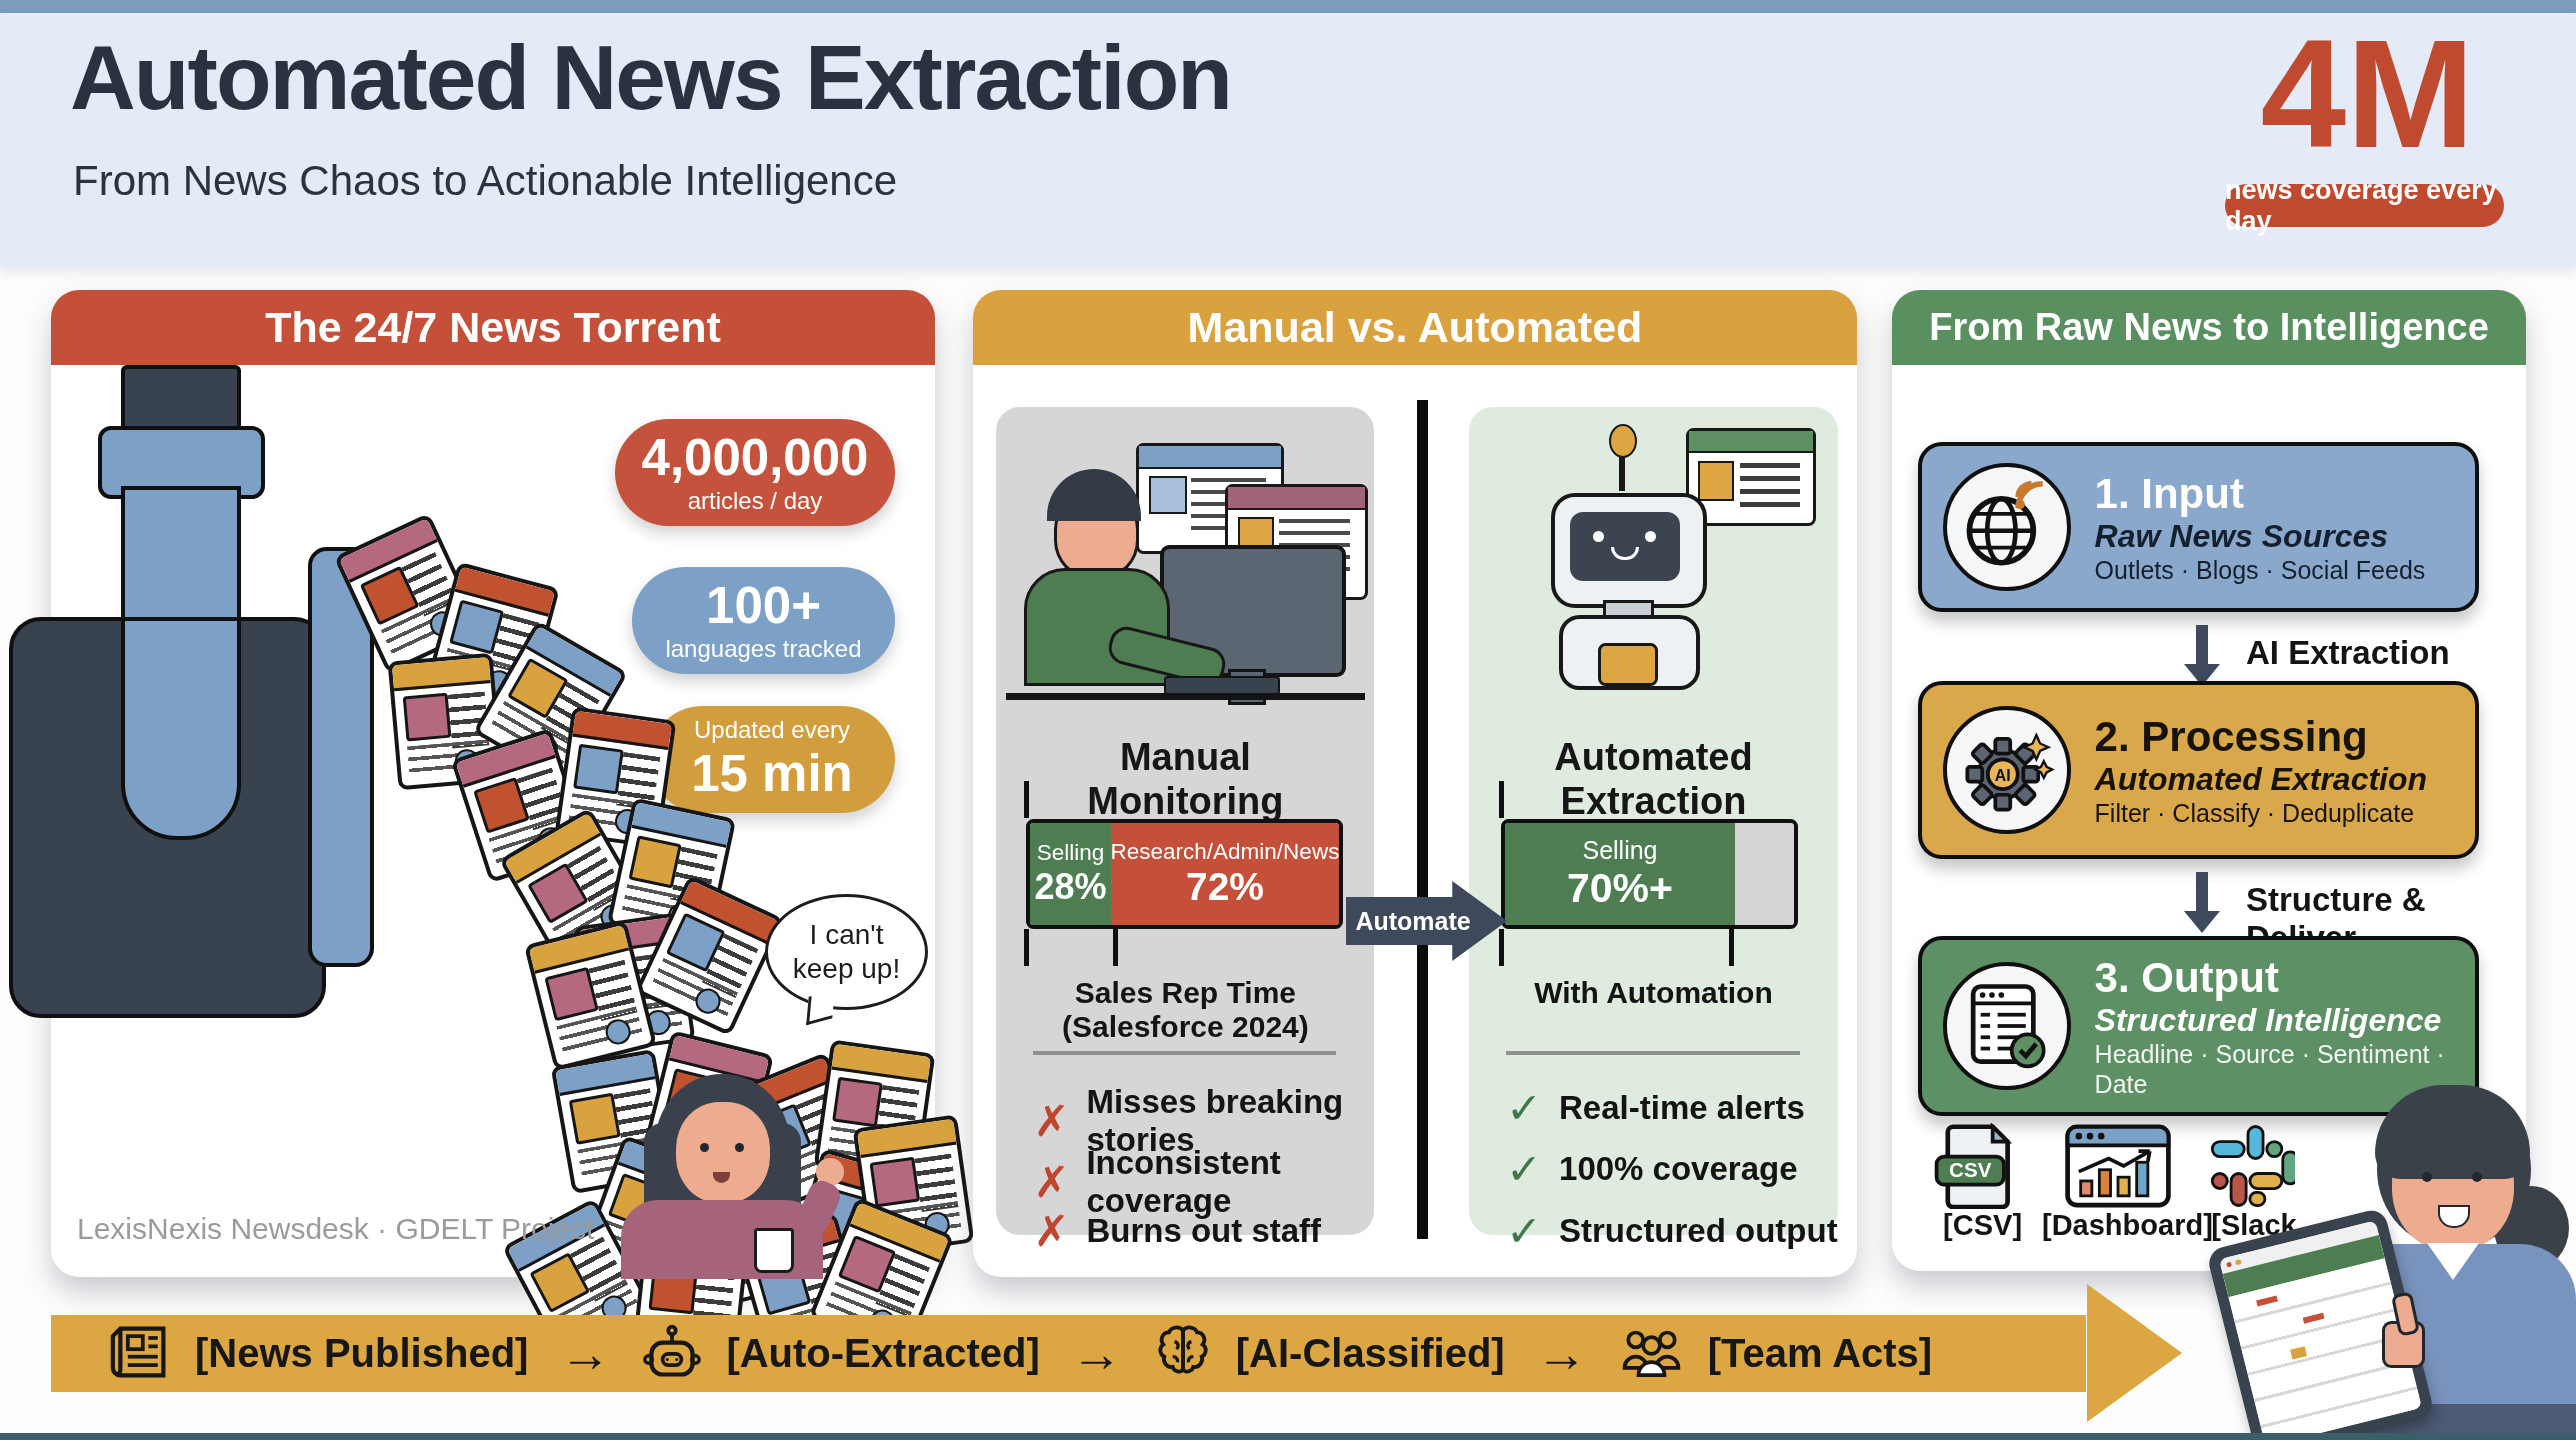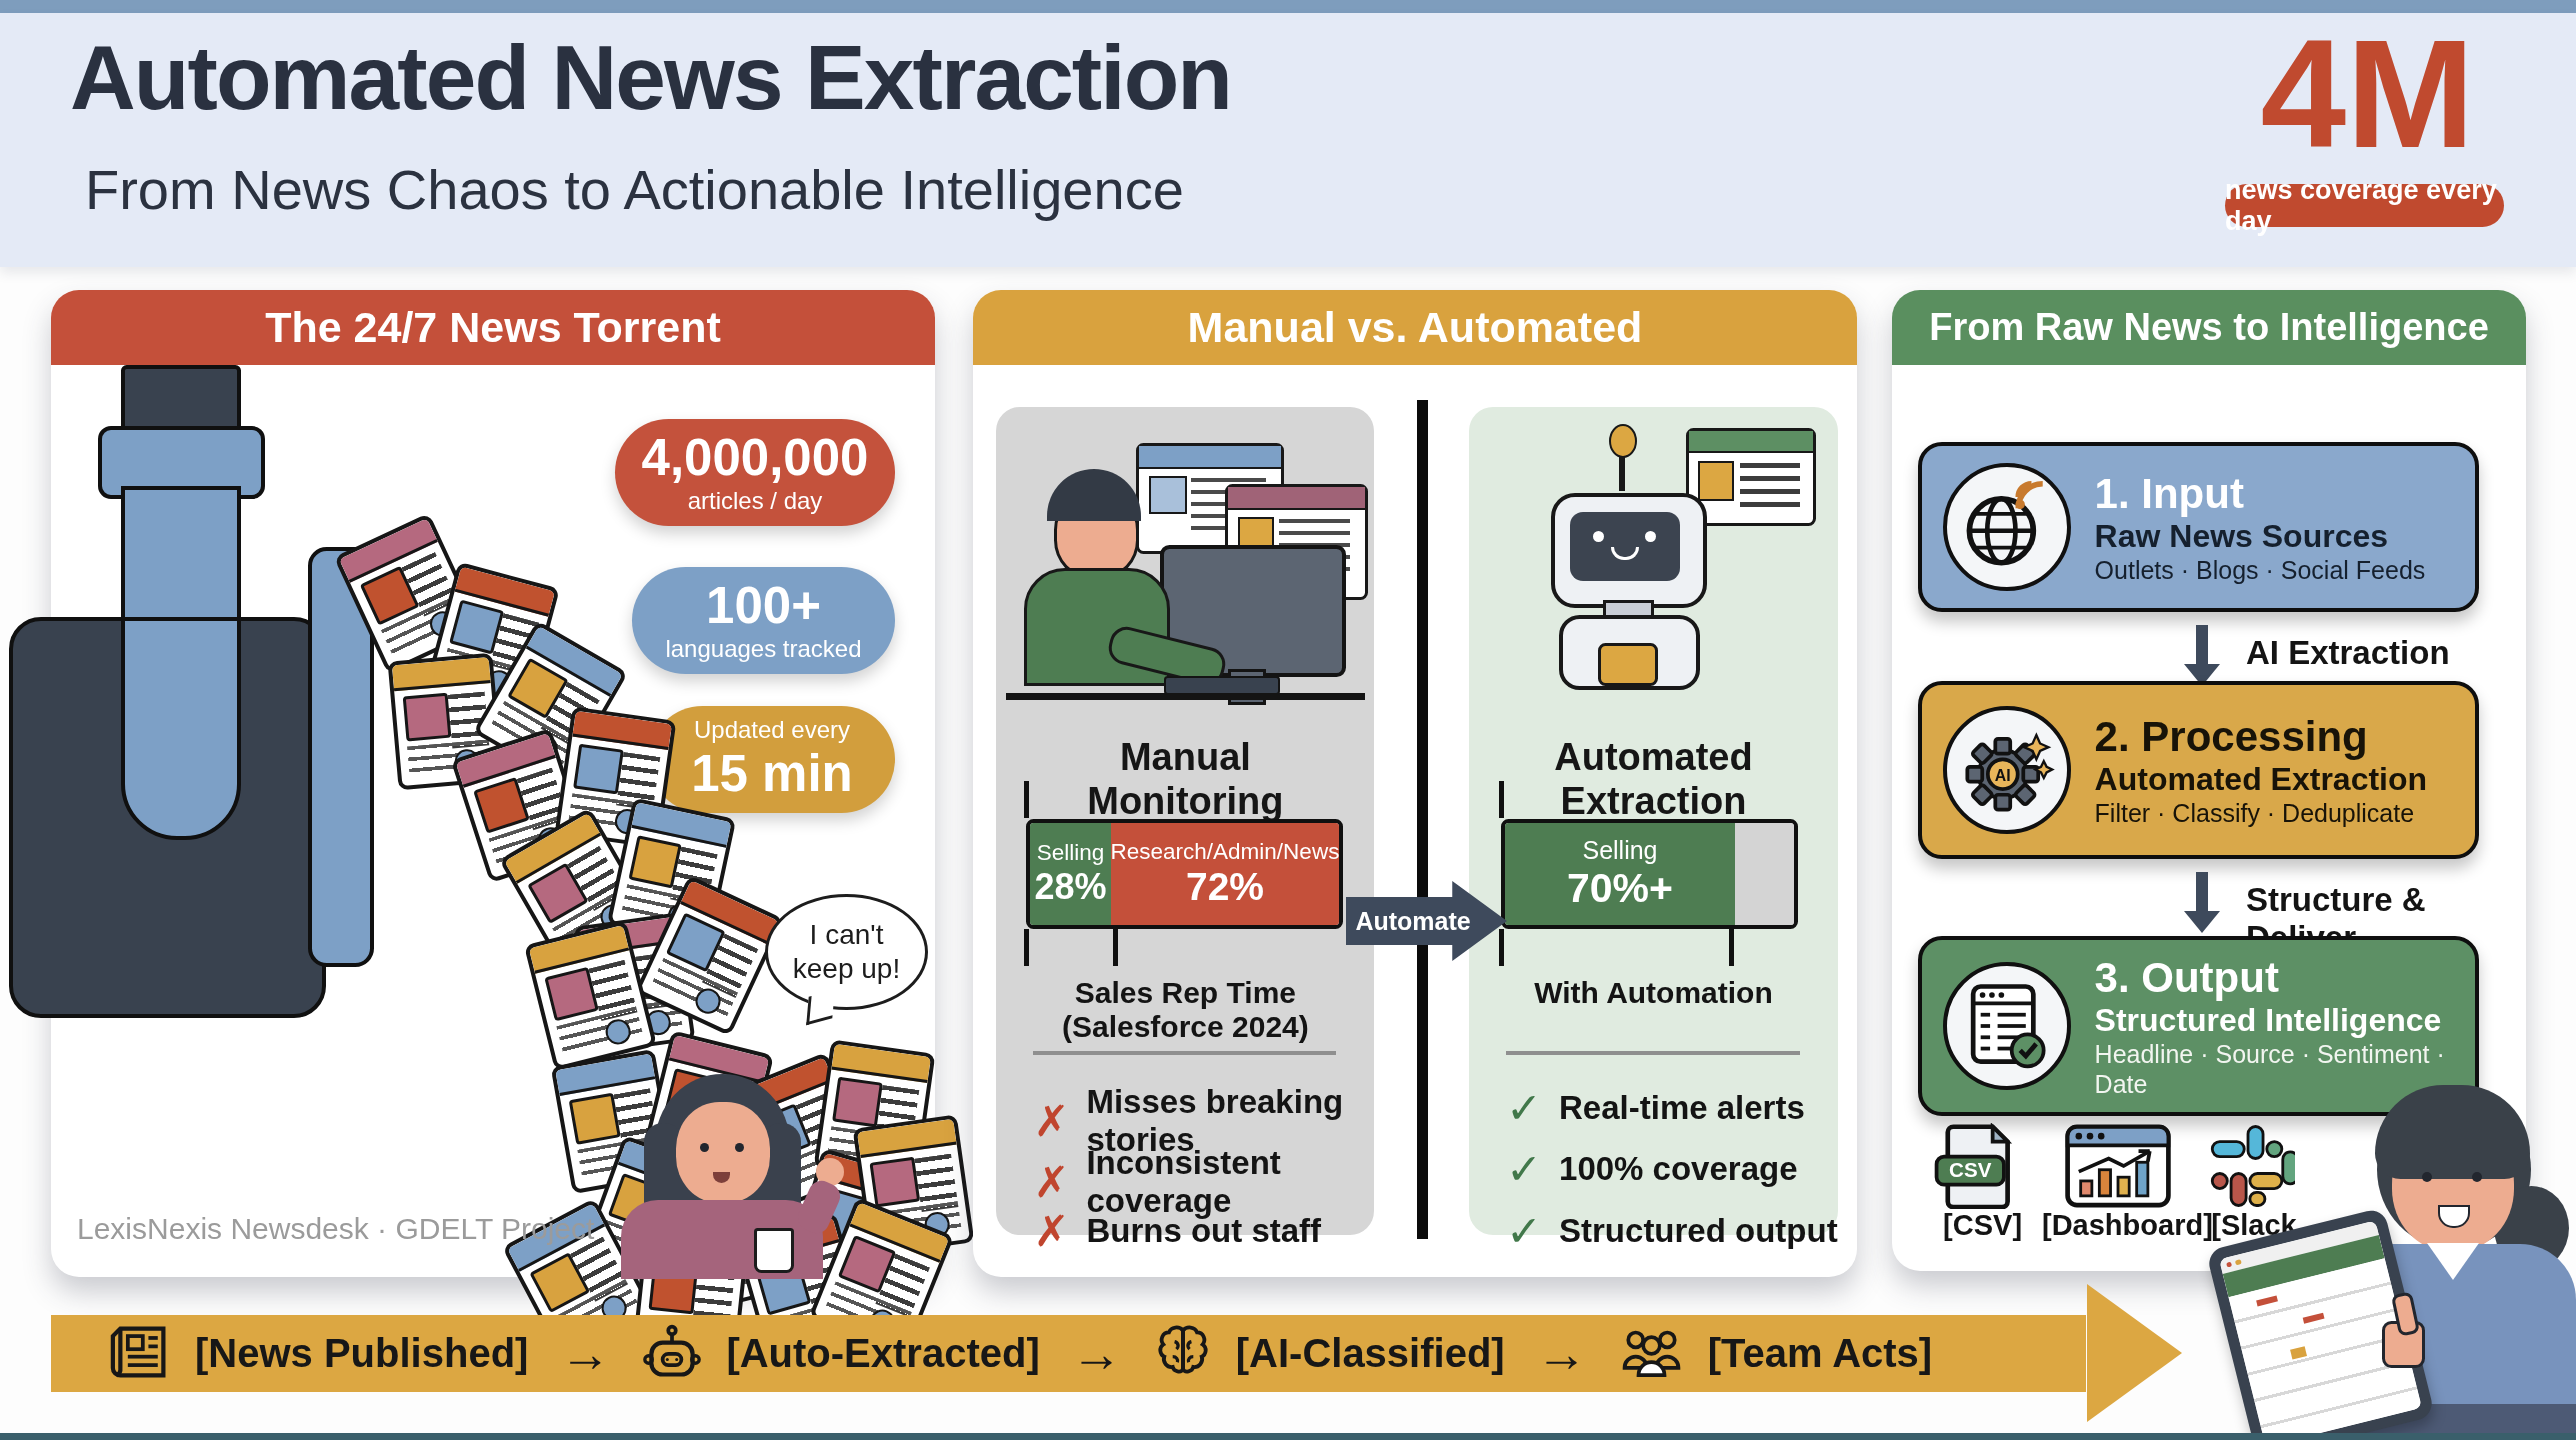--- a/index.html
+++ b/index.html
@@ -3,21 +3,21 @@
 <meta charset="utf-8">
 <style>
   html,body{margin:0;padding:0;background:#fff;}
   #canvas{position:relative;width:2576px;height:1440px;background:#fdfdfd;overflow:hidden;
           font-family:"Liberation Sans","DejaVu Sans",sans-serif;color:#1c1c1c;}
   .abs{position:absolute;}
   
   .topstrip{left:0;top:0;width:2576px;height:13px;background:#7e9dbd;}
   .headband{left:0;top:13px;width:2576px;height:254px;background:#e4eaf6;box-shadow:0 5.6px 11.2px rgba(40,50,80,.10);}
   .title{left:70px;top:26px;font-size:91px;font-weight:700;letter-spacing:-1.9px;color:#2a3140;}
-  .subtitle{left:73px;top:157px;font-size:56px;color:#2b3240;margin-left:12px;}
+  .subtitle{left:73px;top:157px;font-size:42px;color:#2b3240;}
   .bigstat{left:2227px;top:17px;width:281px;text-align:center;font-size:154px;line-height:1;font-weight:700;color:#c04a2f;}
   .bigstat-pill{left:2225px;top:184px;width:279px;height:43px;border-radius:24px;background:#c04a2f;color:#fff;
                 font-size:27px;font-weight:600;display:flex;align-items:center;justify-content:center;}
   
   .panel{position:absolute;background:#fff;border-radius:28px;box-shadow:0 15px 28px rgba(50,55,75,.25);}
   .panel-h{position:absolute;left:0;top:0;width:100%;height:75px;border-radius:28px 28px 0 0;display:flex;
            align-items:center;justify-content:center;color:#fff;font-weight:700;}
   
   .pill{position:absolute;border-radius:65px;color:#fff;text-align:center;display:flex;flex-direction:column;
         align-items:center;justify-content:center;box-shadow:0 7.5px 15px rgba(0,0,0,.18);}
@@ -48,21 +48,21 @@
   .automate{position:absolute;left:1346px;top:881px;width:161px;height:80px;background:#3e4a5c;
             clip-path:polygon(0 20%,66% 20%,66% 0,100% 50%,66% 100%,66% 80%,0 80%);
             display:flex;align-items:center;color:#fff;font-weight:700;font-size:25px;padding-left:9.4px;box-sizing:border-box;}
   
   .step{position:absolute;left:26px;width:561px;border:4.7px solid #0e0e0e;border-radius:24px;box-sizing:border-box;
         display:flex;align-items:center;gap:24px;padding:0 9.4px 0 20.6px;box-shadow:0 9.4px 15px rgba(0,0,0,.22);}
   .step .ic{flex:0 0 120px;height:120px;background:#f4f6f8;border:4.7px solid #101010;border-radius:50%;
             display:flex;align-items:center;justify-content:center;}
   .step .tx{display:flex;flex-direction:column;line-height:1.18;}
   .step .t1{font-size:42px;font-weight:700;}
-  .step .t2{font-size:32px;font-weight:700;}
+  .step .t2{font-size:32px;font-weight:700;font-style:italic;}
   .step .t3{font-size:25px;font-weight:500;}
   .varrow{position:absolute;width:12px;height:39px;background:#3e4a5c;}
   .varrow::after{content:"";position:absolute;left:-12px;top:100%;border:18px solid transparent;border-top:22.5px solid #3e4a5c;}
   .alabel{position:absolute;font-size:33px;font-weight:700;color:#141414;}
   .outlabel{position:absolute;font-size:29px;font-weight:700;color:#141414;text-align:center;}
   
   .banner{left:51px;top:1315px;width:2035px;height:77px;background:#dca742;display:flex;align-items:center;
           gap:24px;padding-left:58px;box-sizing:border-box;}
   .banner .t{font-size:40px;font-weight:700;color:#171717;white-space:nowrap;}
   .banner .ar{font-size:51px;font-weight:700;color:#171717;margin:0 7.5px;}

